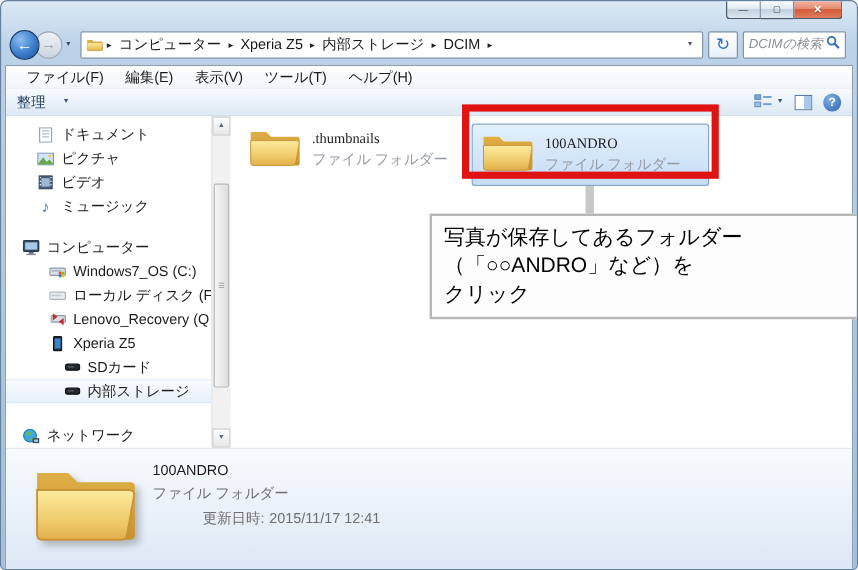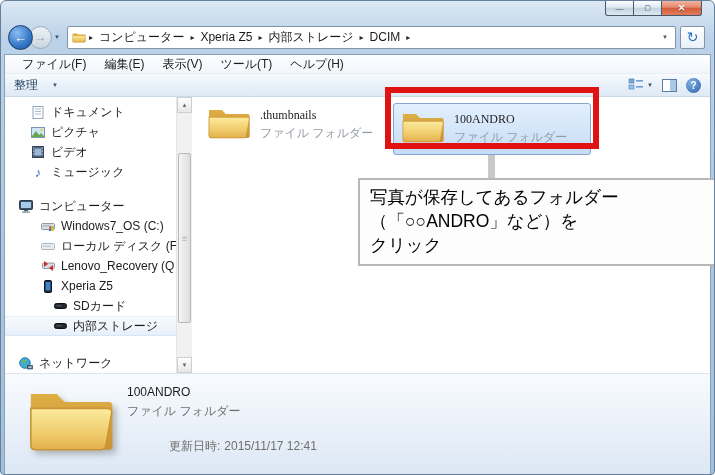--- a/index.html
+++ b/index.html
@@ -99,21 +99,21 @@
     border:2px solid #b7b7b7; z-index:3; padding:5px 10px; font-size:17.5px; line-height:1.38;
     color:#000; white-space:pre-line; }
 
   
   .details { height:104px; flex:none; border-top:1px solid #dde4ec;
     background:linear-gradient(#f8fbfe,#e6eef8 65%,#dbe7f4); display:flex; padding:6px 12px 0 22px; }
   .details-icon { width:100px; flex:none; filter:drop-shadow(4px 4px 3px rgba(80,80,80,.35)); }
   .details-text { padding-top:5px; font-size:12px; }
   .d-name { color:#1c1c1c; }
   .d-type { color:#6f6f6f; margin-top:4px; }
-  .d-mod { color:#6f6f6f; margin-top:18px; padding-left:42px; }
+  .d-mod { color:#6f6f6f; margin-top:4px; padding-left:42px; }
   .d-mod .d-mod-val { color:#6f6f6f; padding-left:4px; }
 </style>
 </head>
 <body>
 
 <svg width="0" height="0" style="position:absolute">
   <defs>
     <linearGradient id="fgrad" x1="0" y1="0" x2="0" y2="1">
       <stop offset="0" stop-color="#fceb9e"></stop>
         <stop offset="0.6" stop-color="#f0cc6d"></stop>
@@ -163,20 +163,29 @@
       <span class="addr-sep">▸</span>
       <span class="crumb">DCIM</span>
       <span class="addr-sep">▸</span>
       <span class="addr-dd">▼</span>
     </div>
 
     <div class="refresh-btn">
       <span>↻</span>
     </div>
 
+    <div class="searchbox">
+      <input class="search-input" placeholder="DCIMの検索" style="">
+      <span>
+        <svg width="12" height="12" viewBox="0 0 12 12">
+          <circle cx="5" cy="5" r="3.2" fill="none" stroke="#2e6fc0" stroke-width="1.5"></circle>
+          <line x1="7.6" y1="7.6" x2="10.6" y2="10.6" stroke="#2e6fc0" stroke-width="1.8" stroke-linecap="round"></line>
+        </svg>
+      </span>
+    </div>
   </div>
 
   <div class="frame">
 
     <div class="menubar">
       <span class="menu-item">ファイル(F)</span>
       <span class="menu-item">編集(E)</span>
       <span class="menu-item">表示(V)</span>
       <span class="menu-item">ツール(T)</span>
       <span class="menu-item">ヘルプ(H)</span>

